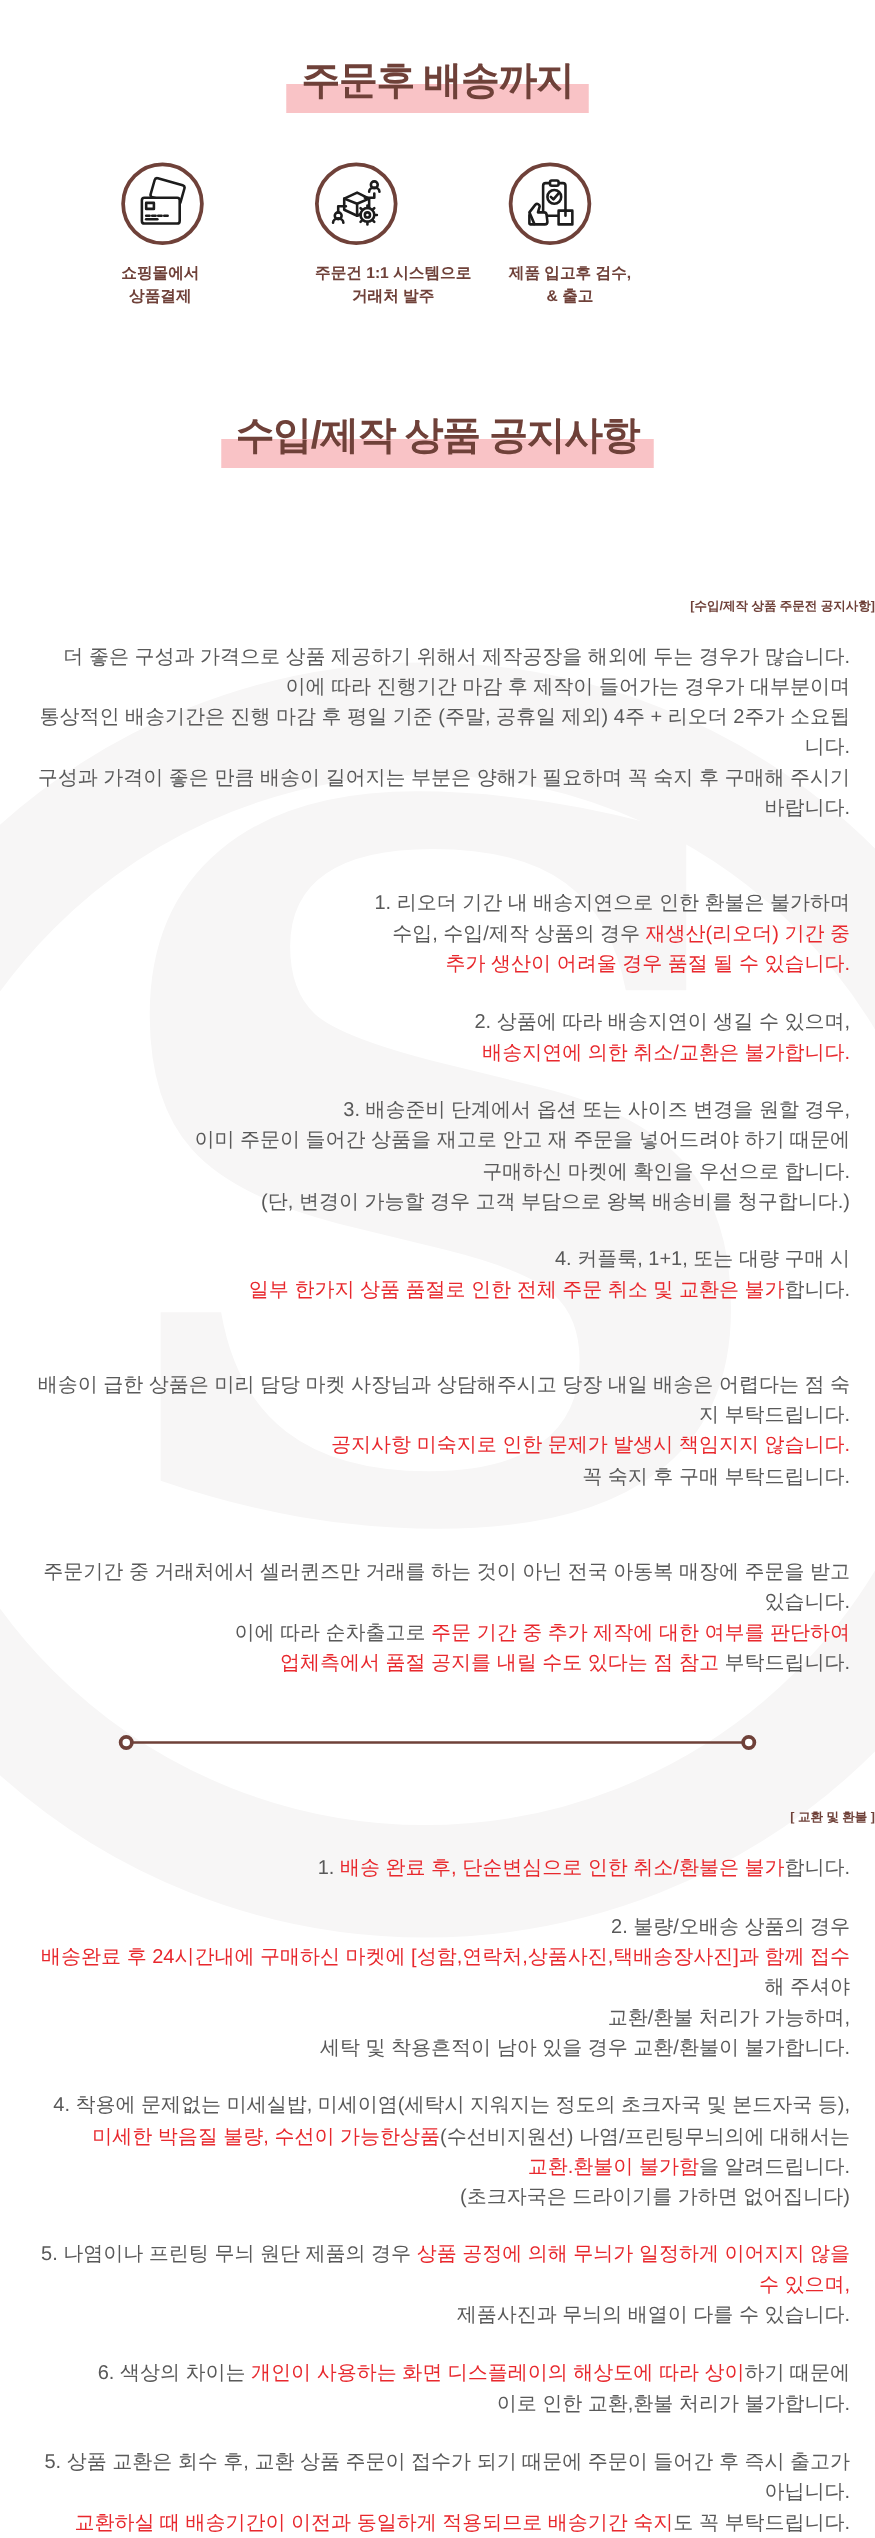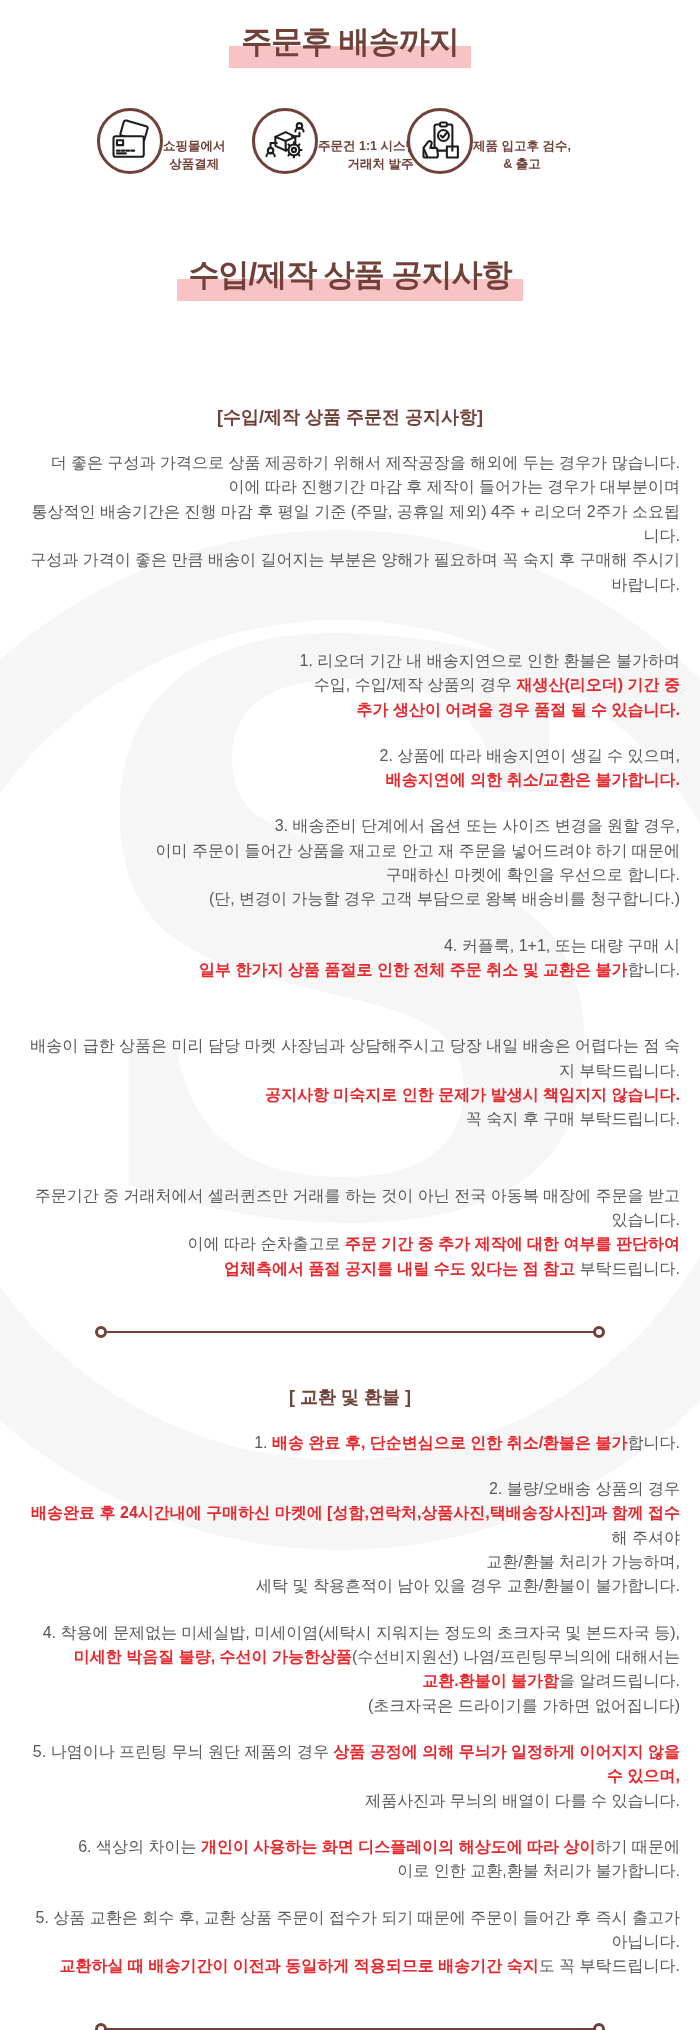--- a/index.html
+++ b/index.html
@@ -4,48 +4,48 @@
 <style>
   :root{
     --maroon:#6f4139;
     --pink:#f9c3c6;
     --red:#e8282d;
     --gray:#595959;
     --ink:#1c1c1c;
   }
   html,body{margin:0;padding:0;background:#fff;}
   body{font-family:"Liberation Sans","DejaVu Sans",sans-serif;}
-  #page{position:relative;width:700px;height:2030px;margin:0 auto;background:#fff;overflow:hidden;padding-top:19px;box-sizing:border-box;}
+  #page{position:relative;width:700px;height:2030px;margin:0 auto;background:#fff;overflow:hidden;padding-top:41px;box-sizing:border-box;}
   .watermark{position:absolute;inset:0;z-index:0;pointer-events:none;overflow:hidden;}
   .watermark::before{content:"";position:absolute;left:-170px;top:530px;width:1020px;height:1020px;border-radius:50%;border:90px solid #f7f6f6;box-sizing:border-box;}
   .watermark::after{content:"S";position:absolute;left:50%;top:470px;transform:translateX(-50%);
     font-family:"DejaVu Serif",serif;font-weight:bold;font-size:780px;line-height:1.2;color:#f7f6f6;}
   .content{position:relative;z-index:1;}
 
   .big-title{margin:0;text-align:center;font-size:31px;font-weight:900;letter-spacing:-1px;color:var(--maroon);}
   .big-title .highlight{display:inline-block;padding:2px 12px 7px;
     background:linear-gradient(to bottom,transparent 52%,var(--pink) 52%,var(--pink) 97%,transparent 97%);}
   .big-title.second{margin-top:78px;}
 
   .steps{display:flex;justify-content:center;align-items:flex-start;margin-top:38px;}
-  .step{width:196px;display:flex;flex-direction:row;align-items:flex-end;}
+  .step{width:196px;display:flex;flex-direction:column;align-items:flex-start;}
   .circle{width:60px;height:60px;border:3px solid var(--maroon);border-radius:50%;
     display:flex;align-items:center;justify-content:center;background:#fff;}
   .circle svg{width:44px;height:44px;}
   .arrow{width:0;height:0;border-top:9px solid transparent;border-bottom:9px solid transparent;
     border-left:15px solid var(--maroon);margin:24px -28px 0;}
   .caption{margin-top:13px;text-align:center;font-size:12.5px;font-weight:700;line-height:1.5;
     color:var(--maroon);white-space:pre-line;}
 
   #sections{padding-bottom:40px;}
-  .section-header{margin:46px 0 4px;text-align:center;font-size:18px;font-weight:bold;color:var(--maroon);}
+  .section-header{margin:46px 0 4px;text-align:right;font-size:10px;font-weight:bold;color:var(--maroon);}
   #sections .section-header:first-child{margin-top:102px;}
   .block{margin:22px auto 0;max-width:660px;text-align:right;font-size:16px;line-height:1.52;
     color:var(--gray);white-space:pre-line;}
-  .block .red{color:var(--red);font-weight:bold;}
+  .block .red{color:var(--red);font-weight:normal;}
   .gap-lg{margin-top:52px;}
 
   .divider{position:relative;width:510px;height:14px;margin:44px auto 0;}
   .div-line{position:absolute;left:7px;right:7px;top:6px;height:2px;background:var(--maroon);}
   .div-dot{position:absolute;top:1px;width:6px;height:6px;border:3px solid var(--maroon);border-radius:50%;background:#fff;}
   .div-dot.left{left:0;}
   .div-dot.right{right:0;}
 
   .icon-stroke{fill:none;stroke:var(--ink);stroke-width:3;stroke-linejoin:round;stroke-linecap:round;}
   .icon-fill-white{fill:#fff;stroke:var(--ink);stroke-width:3;stroke-linejoin:round;}

